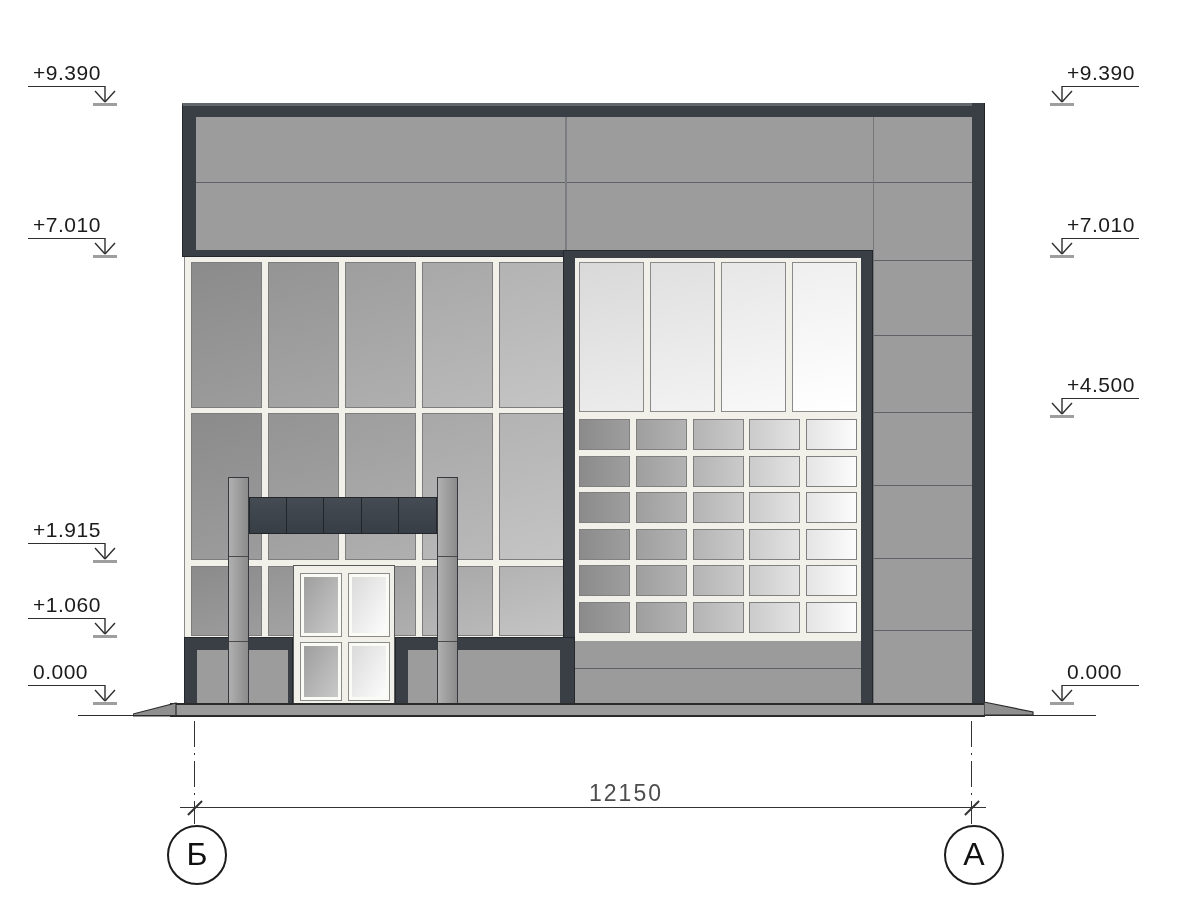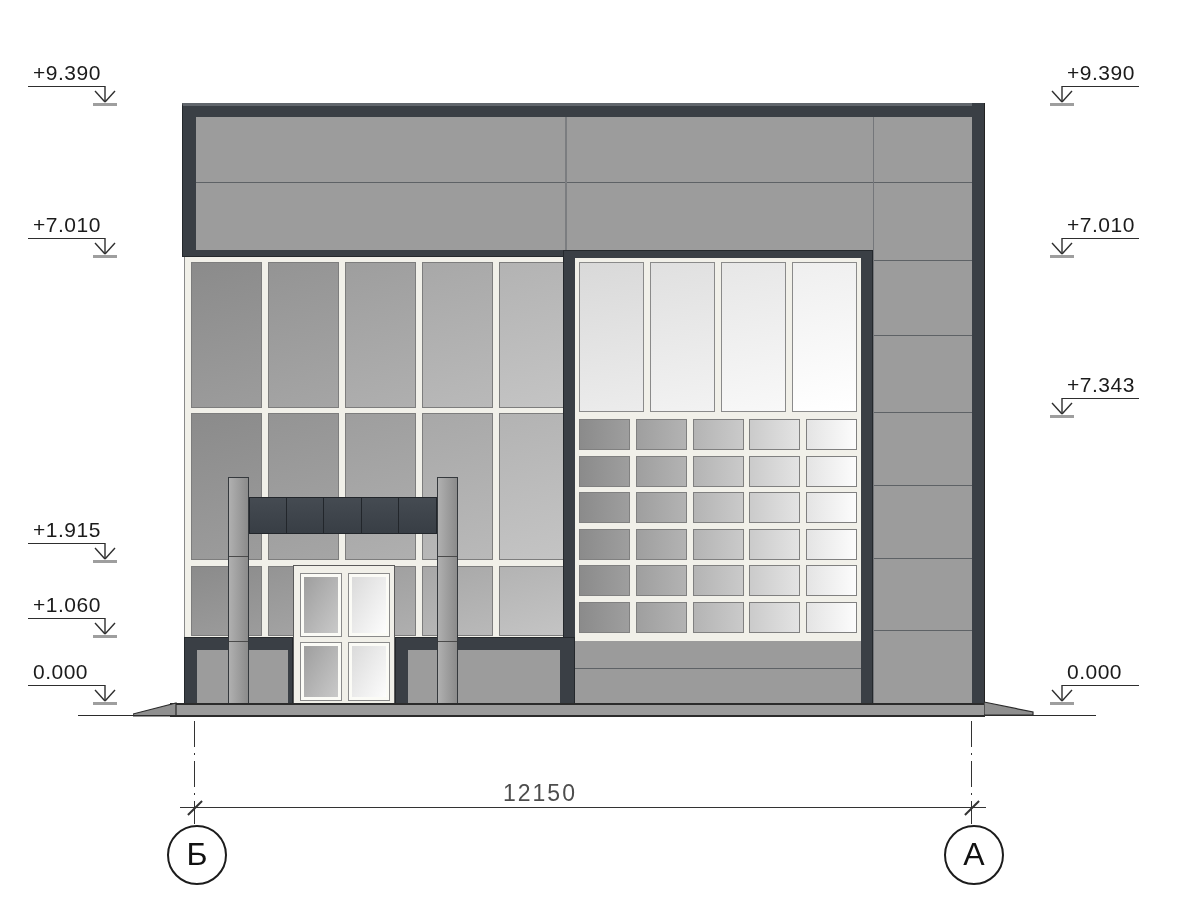--- a/index.html
+++ b/index.html
@@ -23,21 +23,21 @@
   
   .dark{background:#3a3f45;}
   .gray{background:#9c9c9c;}
   .mull{background:#f1f0e9;}
 
   
   .ext{position:absolute;width:1.4px;
        background:repeating-linear-gradient(to bottom,#333 0 26px,transparent 26px 32px,#333 32px 34px,transparent 34px 40px);}
   #dim-line{position:absolute;left:180px;top:807px;width:806px;height:0;border-top:1.3px solid #333;}
   .tick{position:absolute;width:20px;height:2px;background:#333;transform:rotate(-45deg);}
-  #dim-text{position:absolute;left:503px;top:780px;width:160px;text-align:left;
+  #dim-text{position:absolute;left:503px;top:780px;width:160px;text-align:right;
             font-size:23px;letter-spacing:2px;color:#4d4d4d;}
   .axis-circle{position:absolute;width:56px;height:56px;border:2px solid #1c1c1c;border-radius:50%;
                background:#fff;text-align:center;line-height:54px;font-size:32px;color:#111;}
 
   
   #watermark{position:absolute;left:512px;top:412px;width:230px;height:78px;pointer-events:none;}
   #wm-name{position:absolute;left:58px;top:14px;font-size:33px;font-weight:bold;letter-spacing:1px;
            color:rgba(195,195,195,0.55);}
   #wm-tag{position:absolute;left:58px;top:52px;font-size:12.5px;letter-spacing:.5px;
           color:rgba(178,178,178,0.60);}
@@ -113,21 +113,21 @@
     <div class="lbl">+7.010</div>
     <div class="line"></div>
     <span class="arr"><svg width="26" height="21">
           <line x1="13" y1="0" x2="13" y2="16" stroke="#2e2e2e" stroke-width="1.4"></line>
           <line x1="3" y1="5" x2="13" y2="16" stroke="#2e2e2e" stroke-width="1.4"></line>
           <line x1="23" y1="5" x2="13" y2="16" stroke="#2e2e2e" stroke-width="1.4"></line>
           <line x1="1" y1="18.5" x2="25" y2="18.5" stroke="#9e9e9e" stroke-width="3"></line>
         </svg></span>
   </div>
   <div class="elev elev-r" style="left:1062px;top:373px;">
-    <div class="lbl">+7.343</div>
+    <div class="lbl">+4.500</div>
     <div class="line"></div>
     <span class="arr"><svg width="26" height="21">
           <line x1="13" y1="0" x2="13" y2="16" stroke="#2e2e2e" stroke-width="1.4"></line>
           <line x1="3" y1="5" x2="13" y2="16" stroke="#2e2e2e" stroke-width="1.4"></line>
           <line x1="23" y1="5" x2="13" y2="16" stroke="#2e2e2e" stroke-width="1.4"></line>
           <line x1="1" y1="18.5" x2="25" y2="18.5" stroke="#9e9e9e" stroke-width="3"></line>
         </svg></span>
   </div>
   <div class="elev elev-r" style="left:1062px;top:660px;">
     <div class="lbl">0.000</div>

